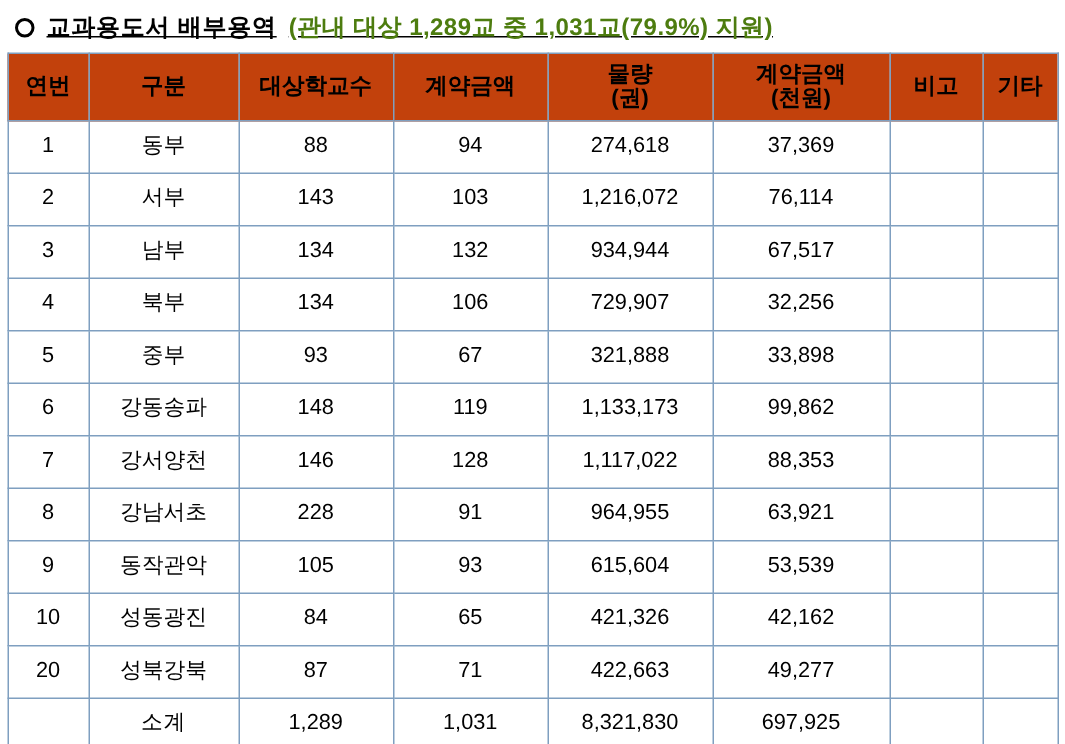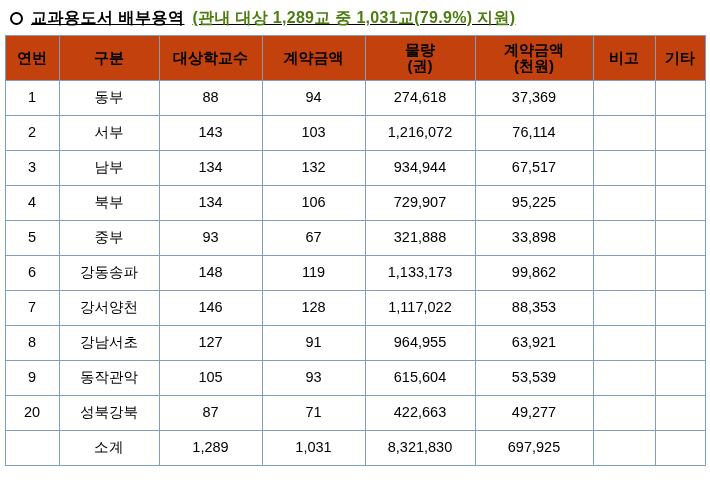--- a/index.html
+++ b/index.html
@@ -165,21 +165,21 @@
         <td class="num">67,517</td>
         <td></td>
         <td></td>
       </tr>
       <tr>
         <td>4</td>
         <td>북부</td>
         <td class="num">134</td>
         <td class="num">106</td>
         <td class="num">729,907</td>
-        <td class="num">95,225</td>
+        <td class="num">32,256</td>
         <td></td>
         <td></td>
       </tr>
       <tr>
         <td>5</td>
         <td>중부</td>
         <td class="num">93</td>
         <td class="num">67</td>
         <td class="num">321,888</td>
         <td class="num">33,898</td>
@@ -202,38 +202,48 @@
         <td class="num">146</td>
         <td class="num">128</td>
         <td class="num">1,117,022</td>
         <td class="num">88,353</td>
         <td></td>
         <td></td>
       </tr>
       <tr>
         <td>8</td>
         <td>강남서초</td>
-        <td class="num">127</td>
+        <td class="num">228</td>
         <td class="num">91</td>
         <td class="num">964,955</td>
         <td class="num">63,921</td>
         <td></td>
         <td></td>
       </tr>
       <tr>
         <td>9</td>
         <td>동작관악</td>
         <td class="num">105</td>
         <td class="num">93</td>
         <td class="num">615,604</td>
         <td class="num">53,539</td>
         <td></td>
         <td></td>
       </tr>
       <tr>
+        <td>10</td>
+        <td>성동광진</td>
+        <td class="num">84</td>
+        <td class="num">65</td>
+        <td class="num">421,326</td>
+        <td class="num">42,162</td>
+        <td></td>
+        <td></td>
+      </tr>
+      <tr>
         <td>20</td>
         <td>성북강북</td>
         <td class="num">87</td>
         <td class="num">71</td>
         <td class="num">422,663</td>
         <td class="num">49,277</td>
         <td></td>
         <td></td>
       </tr>
       <tr class="total">

